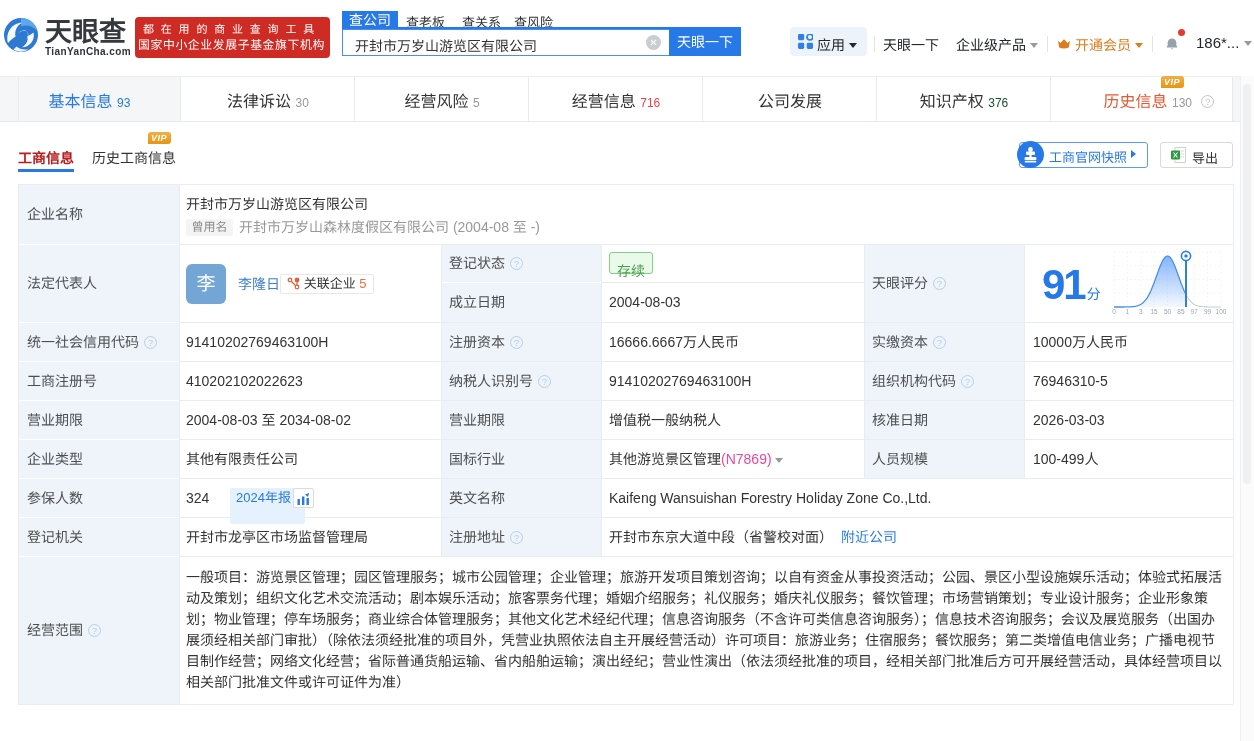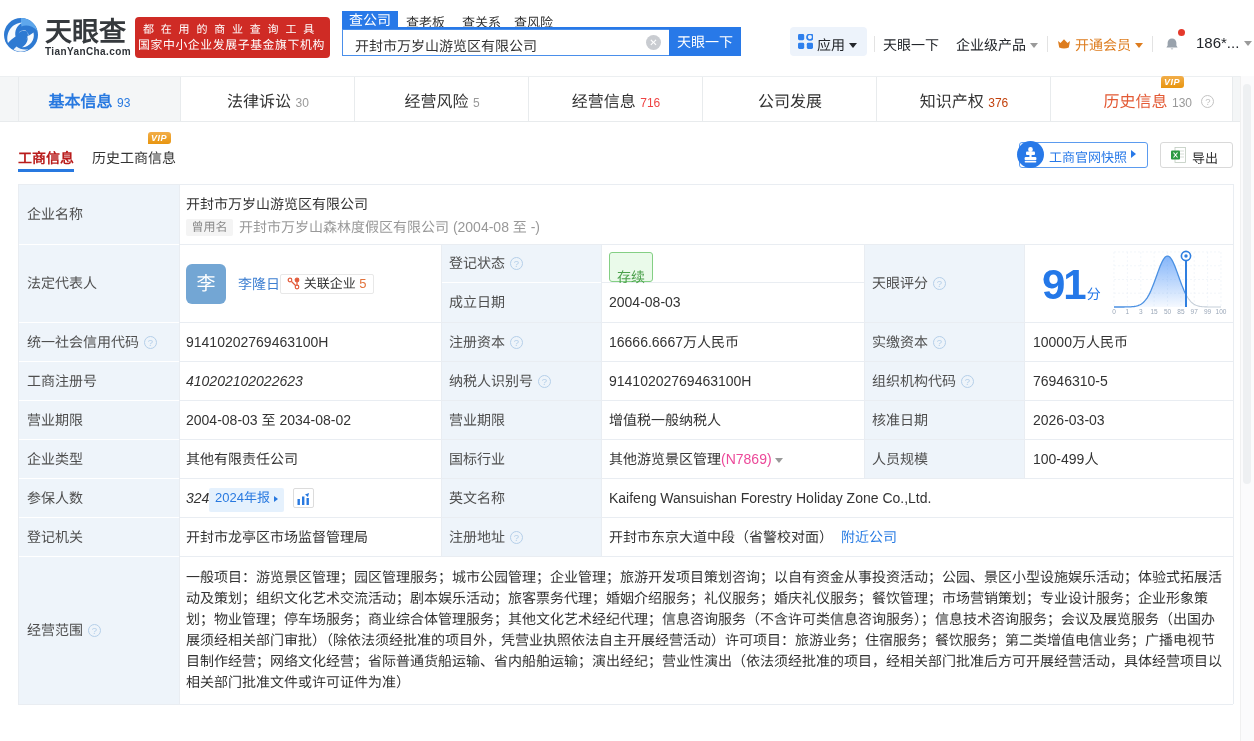--- a/index.html
+++ b/index.html
@@ -76,31 +76,31 @@
       <path d="M8 0 C5 0 3 2.2 3 5 L3 8.2 L1.6 10.4 L14.4 10.4 L13 8.2 L13 5 C13 2.2 11 0 8 0 Z" fill="#99a2ac"></path>
       <path d="M6.5 11.5 a1.6 1.6 0 0 0 3 0 Z" fill="#99a2ac"></path>
     </svg>
 </div>
 <div class="abs" style="left:1178px;top:29px;width:7px;height:7px;border-radius:50%;background:#e5392b"></div>
 <div class="abs" style="left:1196px;top:34px;font-size:15px;color:#23262b">186*... <span class="caret" style="border-top-color:#9a9a9a"></span></div>
 
 <div class="abs" style="left:0;top:76px;width:1254px;height:46px;background:#f4f6f7;border-top:1px solid #eceff1;border-bottom:1px solid #e8ebed"></div>
 <div id="tabs">
 <div class="abs" style="left:18px;top:77px;width:163px;height:44px;background:#f4f6f7;border-right:1px solid #e8ebed;border-left:1px solid #e8ebed;"></div>
-<div class="abs" style="left:8px;top:88px;width:163px;text-align:center;white-space:nowrap"><span style="font-size:16px;color:#2879e0;font-weight:bold;">基本信息</span> <span style="font-size:12px;color:#2879e0">93</span></div>
+<div class="abs" style="left:8px;top:88px;width:163px;text-align:center;white-space:nowrap"><span style="font-size:16px;color:#2879e0;font-weight:normal;">基本信息</span> <span style="font-size:12px;color:#2879e0">93</span></div>
 <div class="abs" style="left:181px;top:77px;width:174px;height:44px;background:#fff;border-right:1px solid #e8ebed;"></div>
 <div class="abs" style="left:181px;top:88px;width:174px;text-align:center;white-space:nowrap"><span style="font-size:16px;color:#333;">法律诉讼</span> <span style="font-size:12px;color:#999">30</span></div>
 <div class="abs" style="left:355px;top:77px;width:174px;height:44px;background:#fff;border-right:1px solid #e8ebed;"></div>
 <div class="abs" style="left:355px;top:88px;width:174px;text-align:center;white-space:nowrap"><span style="font-size:16px;color:#333;">经营风险</span> <span style="font-size:12px;color:#999">5</span></div>
 <div class="abs" style="left:529px;top:77px;width:174px;height:44px;background:#fff;border-right:1px solid #e8ebed;"></div>
 <div class="abs" style="left:529px;top:88px;width:174px;text-align:center;white-space:nowrap"><span style="font-size:16px;color:#333;">经营信息</span> <span style="font-size:12px;color:#ef4444">716</span></div>
 <div class="abs" style="left:703px;top:77px;width:174px;height:44px;background:#fff;border-right:1px solid #e8ebed;"></div>
 <div class="abs" style="left:703px;top:88px;width:174px;text-align:center;white-space:nowrap"><span style="font-size:16px;color:#333;">公司发展</span></div>
 <div class="abs" style="left:877px;top:77px;width:174px;height:44px;background:#fff;border-right:1px solid #e8ebed;"></div>
-<div class="abs" style="left:877px;top:88px;width:174px;text-align:center;white-space:nowrap"><span style="font-size:16px;color:#333;">知识产权</span> <span style="font-size:12px;color:#c2410c">376</span></div>
+<div class="abs" style="left:877px;top:88px;width:174px;text-align:center;white-space:nowrap"><span style="font-size:16px;color:#333;">知识产权</span> <span style="font-size:12px;color:#14532d">376</span></div>
 <div class="abs" style="left:1051px;top:77px;width:182px;height:44px;background:#fff;border-right:1px solid #e8ebed;"></div>
 <div class="abs" style="left:1068px;top:88px;width:182px;text-align:center;white-space:nowrap"><span style="font-size:16px;color:#e35a35;">历史信息</span> <span style="font-size:12px;color:#999">130</span> <span class="q qg" style="vertical-align:2px">?</span></div>
 <div class="vip" style="left:1161px;top:76px">VIP</div>
 </div>
 
 <div class="abs" style="left:18px;top:147px;font-size:14px;font-weight:bold;color:#b91c1c">工商信息</div>
 <div class="abs" style="left:18px;top:169px;width:56px;height:3px;background:#2879e0"></div>
 <div class="abs" style="left:92px;top:147px;font-size:14px;color:#333">历史工商信息</div>
 <div class="vip" style="left:148px;top:132px">VIP</div>
 
@@ -182,21 +182,21 @@
 <div class="val" style="left:238px;top:274px;line-height:20px;color:#3e7fd1;">李隆日</div>
 <div class="abs" style="left:280px;top:274px;height:20px;border:1px solid #e8e8e8;border-radius:2px;background:#fff;padding:0 6px;font-size:13px;line-height:18px;white-space:nowrap"><svg width="13" height="13" viewBox="0 0 13 13" style="vertical-align:-2px">
         <g stroke="#e25c3c" stroke-width="1.2" fill="none">
           <circle cx="3" cy="3" r="1.8"></circle>
           <circle cx="10" cy="3" r="1.8" fill="#e25c3c"></circle>
           <circle cx="10" cy="10" r="1.8"></circle>
           <path d="M4.5 4.5 L8.5 8.5 M10 4.8 L10 8.2"></path>
         </g>
       </svg> <span style="color:#333">关联企业</span> <span style="color:#e2733c">5</span></div>
 <div class="labtx" style="left:449px;top:253px;line-height:20px">登记状态<span class="q">?</span></div>
-<div class="abs" style="left:609px;top:252px;height:22px;border:1px solid #84cf84;border-radius:3px;background:#eafaea;color:#4ba04b;font-size:14px;line-height:20px;padding:14px 7px">存续</div>
+<div class="abs" style="left:609px;top:252px;height:22px;border:1px solid #84cf84;border-radius:3px;background:#eafaea;color:#4ba04b;font-size:14px;line-height:20px;padding:8px 7px">存续</div>
 <div class="labtx" style="left:449px;top:292px;line-height:20px">成立日期</div>
 <div class="val" style="left:609px;top:292px;line-height:20px;">2004-08-03</div>
 <div class="labtx" style="left:872px;top:273px;line-height:20px">天眼评分<span class="q">?</span></div>
 <div class="abs" style="left:1042px;top:265px;font-size:42px;font-weight:bold;color:#2478e8;line-height:40px;letter-spacing:-2px">91<span style="font-size:14px;font-weight:normal;margin-left:2px;letter-spacing:0">分</span></div>
 <div class="abs" style="left:1110px;top:246px;width:122px;height:70px"><svg width="122" height="70" viewBox="0 0 122 70">
 <line x1="4.0" y1="6" x2="4.0" y2="61" stroke="#e9f0f7" stroke-width="0.6" stroke-dasharray="2,2"></line>
         <line x1="17.4" y1="6" x2="17.4" y2="61" stroke="#e9f0f7" stroke-width="0.6" stroke-dasharray="2,2"></line>
         <line x1="30.8" y1="6" x2="30.8" y2="61" stroke="#e9f0f7" stroke-width="0.6" stroke-dasharray="2,2"></line>
         <line x1="44.1" y1="6" x2="44.1" y2="61" stroke="#e9f0f7" stroke-width="0.6" stroke-dasharray="2,2"></line>
         <line x1="57.5" y1="6" x2="57.5" y2="61" stroke="#e9f0f7" stroke-width="0.6" stroke-dasharray="2,2"></line>
@@ -230,40 +230,40 @@
         <text x="97.6" y="68" font-size="6.5" fill="#9aa7b8" text-anchor="middle" font-family="Liberation Sans">99</text>
         <text x="111.0" y="68" font-size="6.5" fill="#9aa7b8" text-anchor="middle" font-family="Liberation Sans">100</text>
 </svg></div>
 <div class="labtx" style="left:27px;top:331.5px;line-height:20px">统一社会信用代码<span class="q">?</span></div>
 <div class="val" style="left:186px;top:331.5px;line-height:20px;">91410202769463100H</div>
 <div class="labtx" style="left:449px;top:331.5px;line-height:20px">注册资本<span class="q">?</span></div>
 <div class="val" style="left:609px;top:331.5px;line-height:20px;">16666.6667万人民币</div>
 <div class="labtx" style="left:872px;top:331.5px;line-height:20px">实缴资本<span class="q">?</span></div>
 <div class="val" style="left:1033px;top:331.5px;line-height:20px;">10000万人民币</div>
 <div class="labtx" style="left:27px;top:370.5px;line-height:20px">工商注册号</div>
-<div class="val" style="left:186px;top:370.5px;line-height:20px;font-style:italic;">410202102022623</div>
+<div class="val" style="left:186px;top:370.5px;line-height:20px;">410202102022623</div>
 <div class="labtx" style="left:449px;top:370.5px;line-height:20px">纳税人识别号<span class="q">?</span></div>
 <div class="val" style="left:609px;top:370.5px;line-height:20px;">91410202769463100H</div>
 <div class="labtx" style="left:872px;top:370.5px;line-height:20px">组织机构代码<span class="q">?</span></div>
 <div class="val" style="left:1033px;top:370.5px;line-height:20px;">76946310-5</div>
 <div class="labtx" style="left:27px;top:409.5px;line-height:20px">营业期限</div>
 <div class="val" style="left:186px;top:409.5px;line-height:20px;">2004-08-03 至 2034-08-02</div>
 <div class="labtx" style="left:449px;top:409.5px;line-height:20px">营业期限</div>
 <div class="val" style="left:609px;top:409.5px;line-height:20px;">增值税一般纳税人</div>
 <div class="labtx" style="left:872px;top:409.5px;line-height:20px">核准日期</div>
 <div class="val" style="left:1033px;top:409.5px;line-height:20px;">2026-03-03</div>
 <div class="labtx" style="left:27px;top:448.5px;line-height:20px">企业类型</div>
 <div class="val" style="left:186px;top:448.5px;line-height:20px;">其他有限责任公司</div>
 <div class="labtx" style="left:449px;top:448.5px;line-height:20px">国标行业</div>
 <div class="val" style="left:609px;top:448.5px;line-height:20px;">其他游览景区管理<span style="color:#ec4899">(N7869)</span> <span class="caret" style="border-top-color:#999;border-left-width:4px;border-right-width:4px;vertical-align:1px"></span></div>
 <div class="labtx" style="left:872px;top:448.5px;line-height:20px">人员规模</div>
 <div class="val" style="left:1033px;top:448.5px;line-height:20px;">100-499人</div>
 <div class="labtx" style="left:27px;top:487.5px;line-height:20px">参保人数</div>
-<div class="val" style="left:186px;top:487.5px;line-height:20px;font-style:italic;">324</div>
-<div class="abs" style="left:209px;top:488px;height:24px;background:#e5f1fd;border-radius:2px;color:#2879e0;font-size:13px;line-height:20px;padding:0 6px;white-space:nowrap">2024年报 <span style="display:inline-block;width:0;height:0;border-top:3.5px solid transparent;border-bottom:3.5px solid transparent;border-left:4.5px solid #2879e0;vertical-align:0"></span></div>
+<div class="val" style="left:186px;top:487.5px;line-height:20px;">324</div>
+<div class="abs" style="left:230px;top:488px;height:36px;background:#e5f1fd;border-radius:2px;color:#2879e0;font-size:13px;line-height:20px;padding:0 6px;white-space:nowrap">2024年报 <span style="display:inline-block;width:0;height:0;border-top:3.5px solid transparent;border-bottom:3.5px solid transparent;border-left:4.5px solid #2879e0;vertical-align:0"></span></div>
 <div class="abs" style="left:293px;top:488px;width:21px;height:20px;border:1px solid #dcdcdc;border-radius:2px;background:#fff;text-align:center"><svg width="13" height="12" viewBox="0 0 13 12" style="margin-top:3.5px">
         <g fill="#2879e0">
           <rect x="0.5" y="6" width="2.4" height="6"></rect>
           <rect x="5" y="3.5" width="2.4" height="8.5"></rect>
           <rect x="9.5" y="5" width="2.4" height="7"></rect>
           <path d="M8 1.5 L12 0 L11 4 Z"></path>
         </g>
       </svg></div>
 <div class="labtx" style="left:449px;top:487.5px;line-height:20px">英文名称</div>
 <div class="val" style="left:609px;top:487.5px;line-height:20px;">Kaifeng Wansuishan Forestry Holiday Zone Co.,Ltd.</div>

